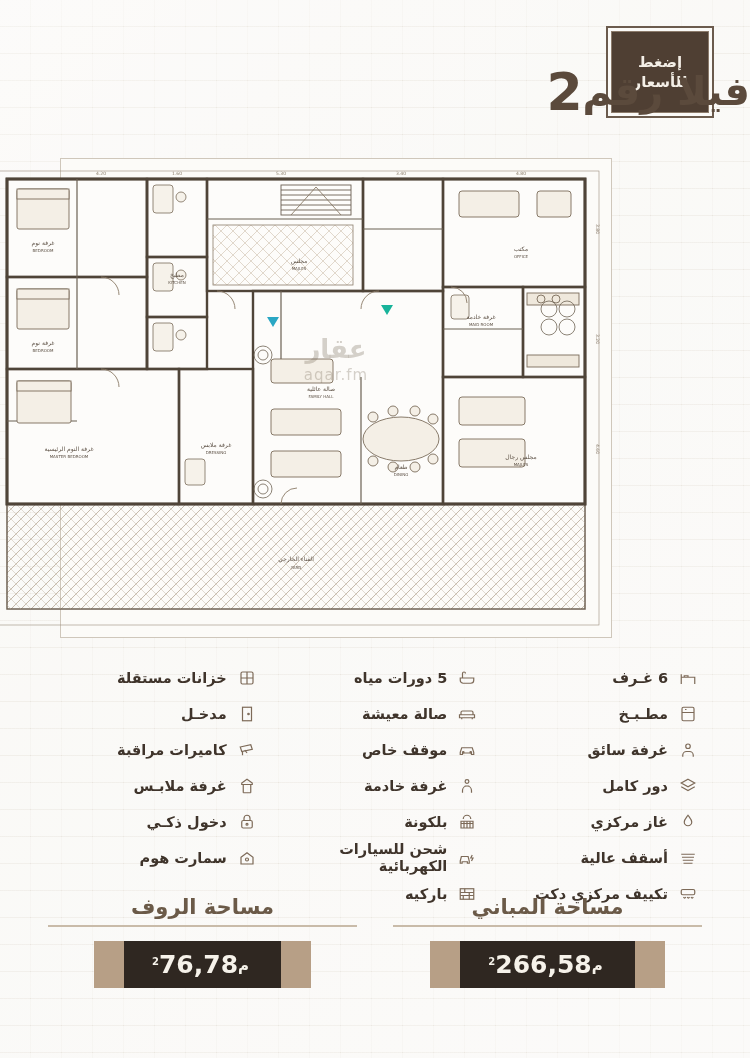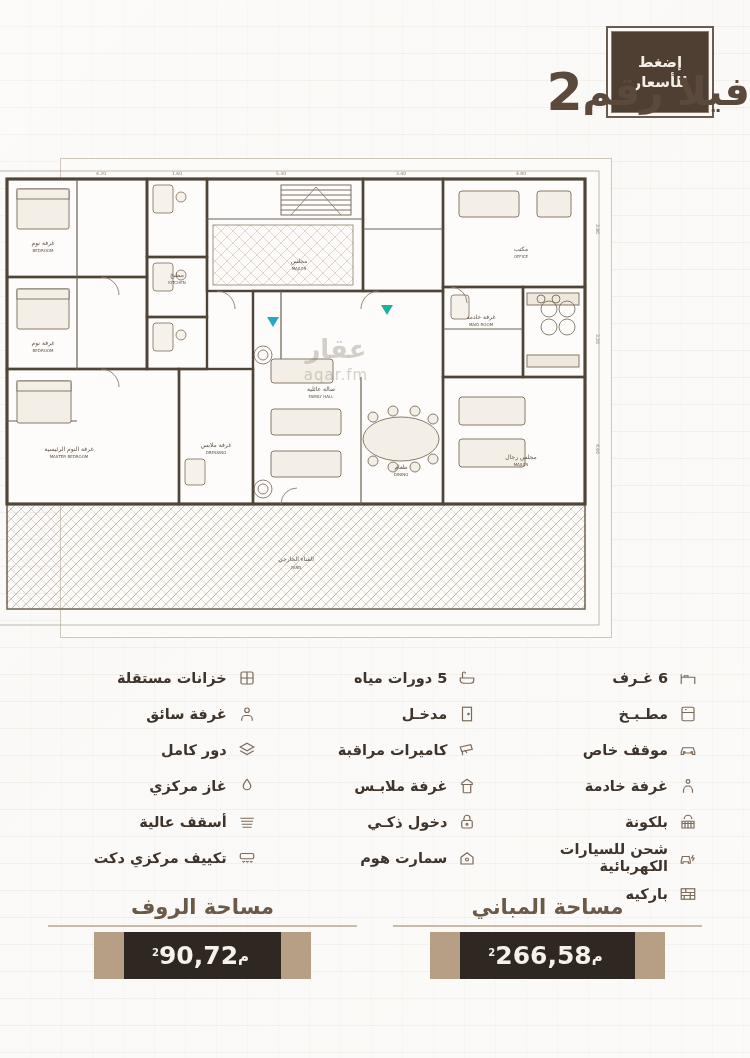--- a/index.html
+++ b/index.html
@@ -158,21 +158,21 @@
   }
   .area-block { flex: 1 1 0; }
   .area-title {
     text-align: center;
     color: #6b5a48;
     font-size: 21px;
     font-weight: bold;
     letter-spacing: 0.5px;
     padding-bottom: 6px;
     border-bottom: 2px solid #c9bba9;
-    margin-bottom: 5px;
+    margin-bottom: 14px;
   }
   .area-value-row {
     display: flex;
     align-items: stretch;
     justify-content: center;
   }
   .area-value {
     background: #2f2721;
     color: #f6f2ea;
     font-size: 25px;
@@ -431,20 +431,28 @@
     <div class="feature">
       <span class="f-icon">
         <svg width="18" height="18" viewBox="0 0 24 24" fill="none" stroke="currentColor" stroke-width="1.6">
             <rect x="4" y="3" width="16" height="18" rx="2"></rect>
             <path d="M4 10h16M8 6h2"></path>
           </svg>
       </span>
       <span class="f-label">مطـبـخ</span>
     </div>
 
+    <div class="feature">
+      <span class="f-icon">
+        <svg width="18" height="18" viewBox="0 0 24 24" fill="none" stroke="currentColor" stroke-width="1.6">
+            <path d="M4 13v-3a2 2 0 0 1 2-2h12a2 2 0 0 1 2 2v3M2 13h20v4H2zM5 17v2M19 17v2"></path>
+          </svg>
+      </span>
+      <span class="f-label">صالة معيشة</span>
+    </div>
 
     <div class="feature">
       <span class="f-icon">
         <svg width="18" height="18" viewBox="0 0 24 24" fill="none" stroke="currentColor" stroke-width="1.6">
             <rect x="6" y="3" width="12" height="18"></rect>
             <circle cx="14" cy="12" r="1"></circle>
           </svg>
       </span>
       <span class="f-label">مدخـل</span>
     </div>
@@ -602,21 +610,21 @@
         </div>
         <div class="area-swatch"></div>
       </div>
     </div>
 
     <div class="area-block">
       <div class="area-title">مساحة الروف</div>
       <div class="area-value-row">
         <div class="area-swatch"></div>
         <div class="area-value">
-          <span class="unit"><sup>2</sup><span>م</span></span><span>90,72</span>
+          <span class="unit"><sup>2</sup><span>م</span></span><span>76,78</span>
         </div>
         <div class="area-swatch"></div>
       </div>
     </div>
 
   </div>
 
 </div>
 
 </body></html>

